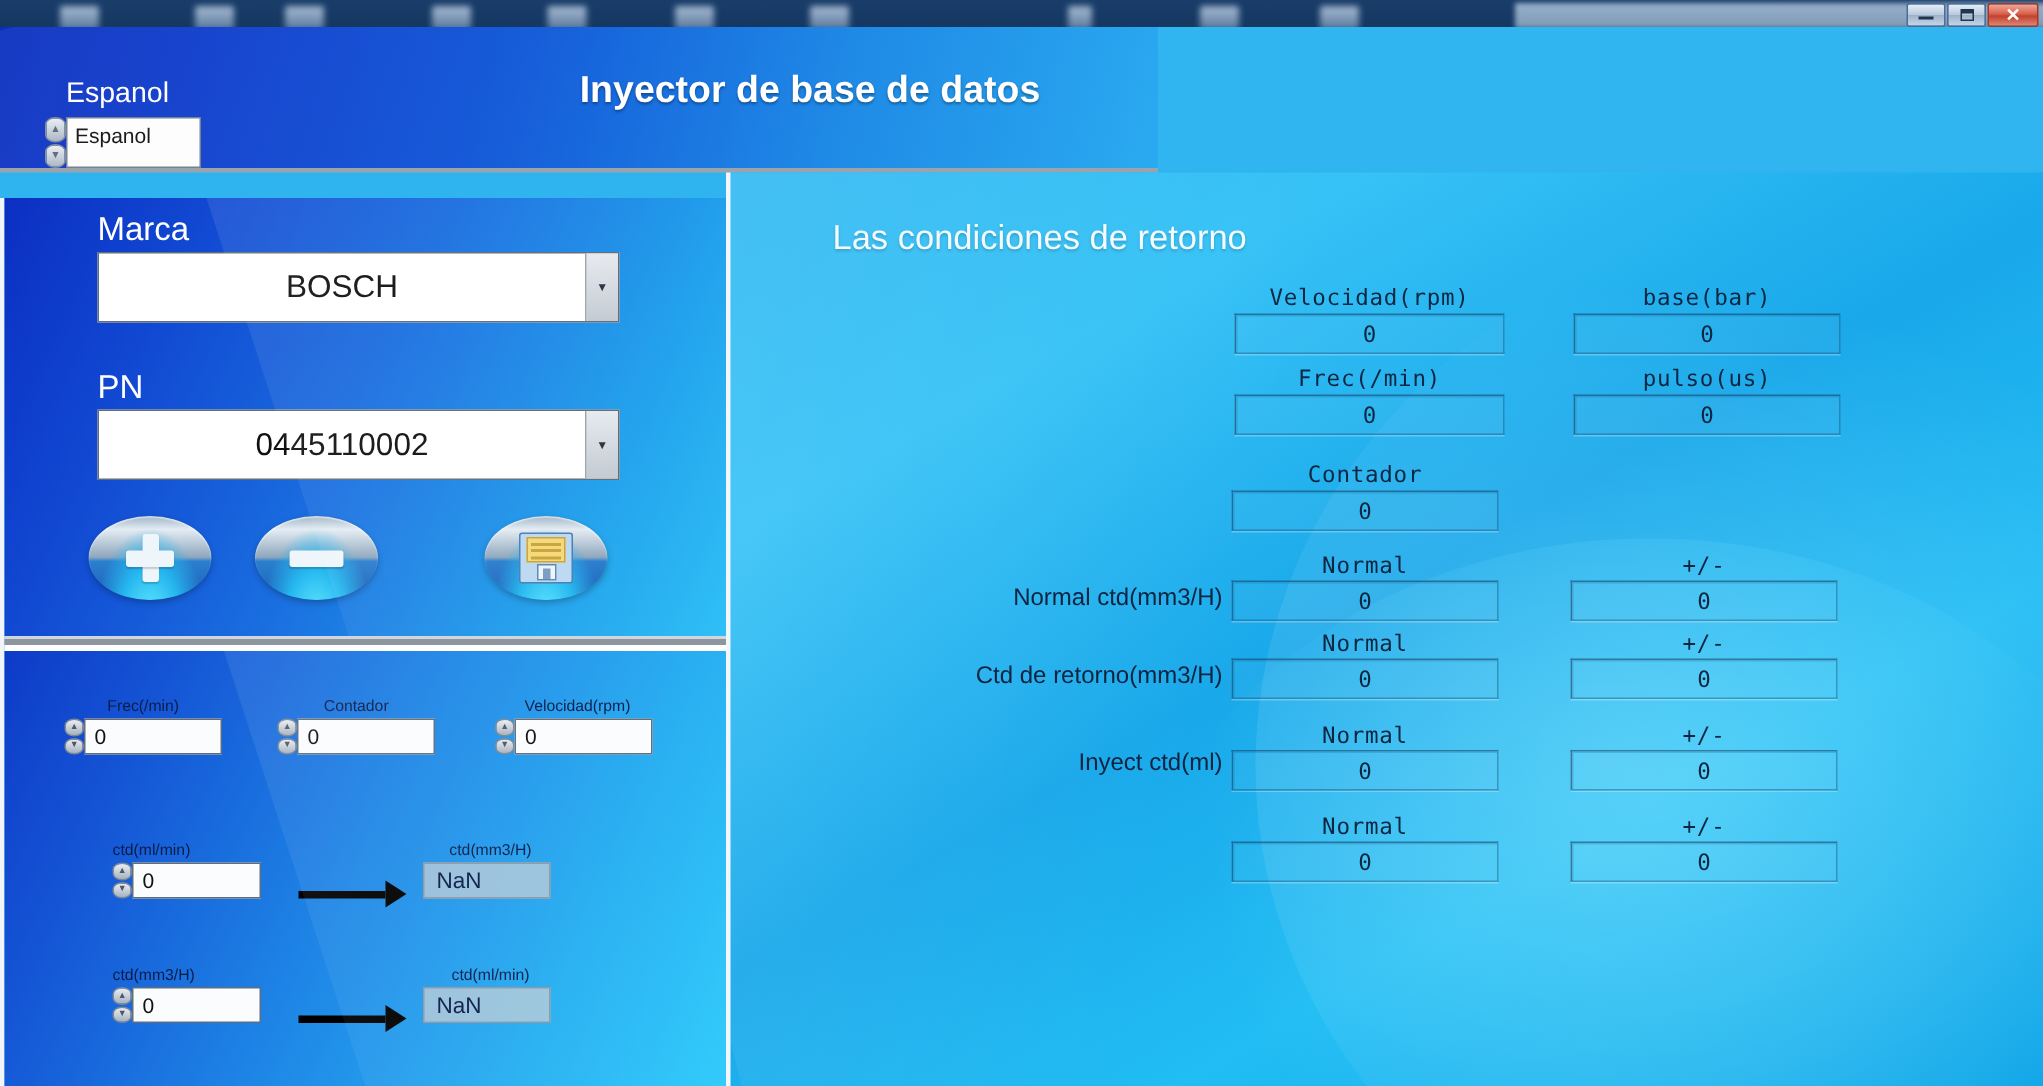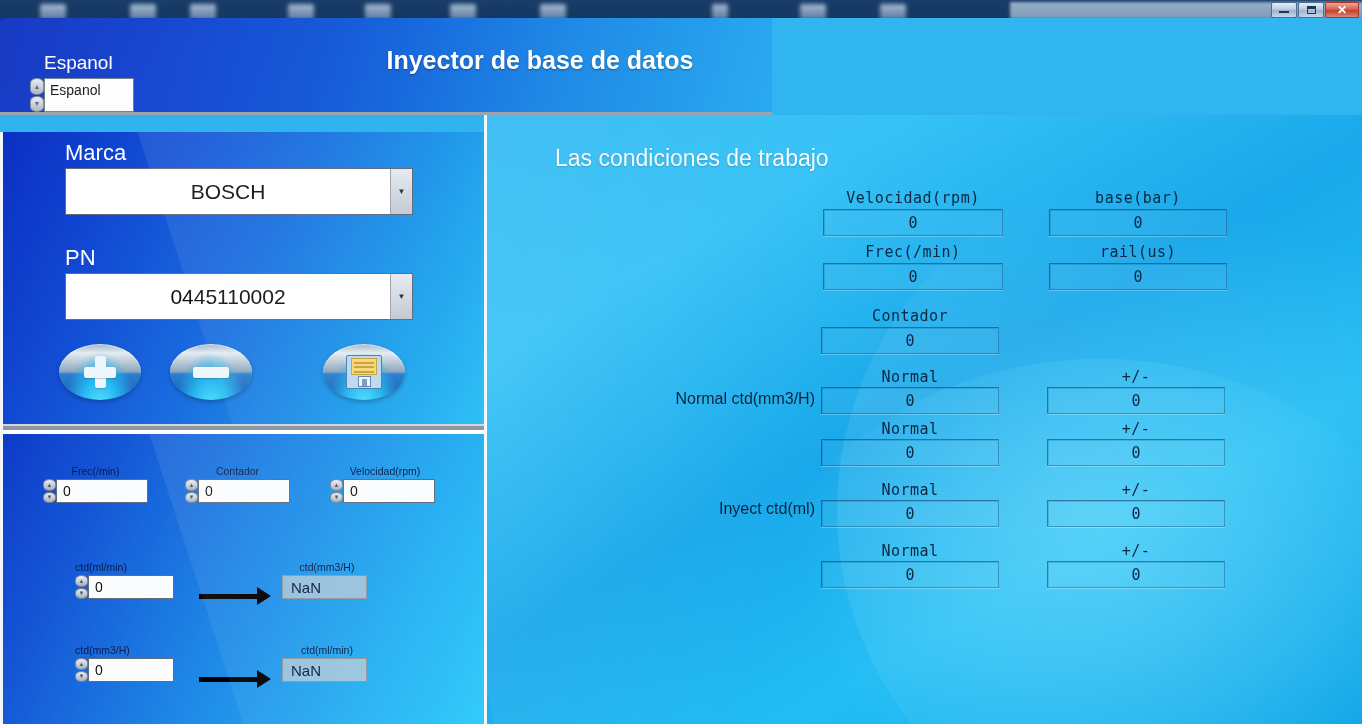--- a/index.html
+++ b/index.html
@@ -418,45 +418,46 @@
         </div>
 
       </div>
     </div>
 
     <div id="rightcol">
       <div class="swoosh1"></div>
       <div class="swoosh2"></div>
       <div class="swoosh3"></div>
 
-      <div id="panelTitle">Las condiciones de trabajo</div>
+      <div id="panelTitle">Las condiciones de retorno</div>
 
       <div class="colhead mono" style="left:336px;top:74px;width:180px">Velocidad(rpm)</div>
       <div class="rofield" style="left:336px;top:94px;width:180px">0</div>
 
       <div class="colhead mono" style="left:562px;top:74px;width:178px">base(bar)</div>
       <div class="rofield" style="left:562px;top:94px;width:178px">0</div>
 
       <div class="colhead mono" style="left:336px;top:128px;width:180px">Frec(/min)</div>
       <div class="rofield" style="left:336px;top:148px;width:180px">0</div>
 
-      <div class="colhead mono" style="left:562px;top:128px;width:178px">rail(us)</div>
+      <div class="colhead mono" style="left:562px;top:128px;width:178px">pulso(us)</div>
       <div class="rofield" style="left:562px;top:148px;width:178px">0</div>
 
       <div class="colhead mono" style="left:334px;top:192px;width:178px">Contador</div>
       <div class="rofield" style="left:334px;top:212px;width:178px">0</div>
 
       <div class="colhead mono" style="left:334px;top:253px;width:178px">Normal</div>
       <div class="colhead mono" style="left:560px;top:253px;width:178px">+/-</div>
       <div class="rowlabel" style="left:120px;top:275px;width:208px">Normal ctd(mm3/H)</div>
       <div class="rofield" style="left:334px;top:272px;width:178px">0</div>
       <div class="rofield" style="left:560px;top:272px;width:178px">0</div>
 
       <div class="colhead mono" style="left:334px;top:305px;width:178px">Normal</div>
       <div class="colhead mono" style="left:560px;top:305px;width:178px">+/-</div>
+      <div class="rowlabel" style="left:80px;top:327px;width:248px">Ctd de retorno(mm3/H)</div>
       <div class="rofield" style="left:334px;top:324px;width:178px">0</div>
       <div class="rofield" style="left:560px;top:324px;width:178px">0</div>
 
       <div class="colhead mono" style="left:334px;top:366px;width:178px">Normal</div>
       <div class="colhead mono" style="left:560px;top:366px;width:178px">+/-</div>
       <div class="rowlabel" style="left:120px;top:385px;width:208px">Inyect ctd(ml)</div>
       <div class="rofield" style="left:334px;top:385px;width:178px">0</div>
       <div class="rofield" style="left:560px;top:385px;width:178px">0</div>
 
       <div class="colhead mono" style="left:334px;top:427px;width:178px">Normal</div>

